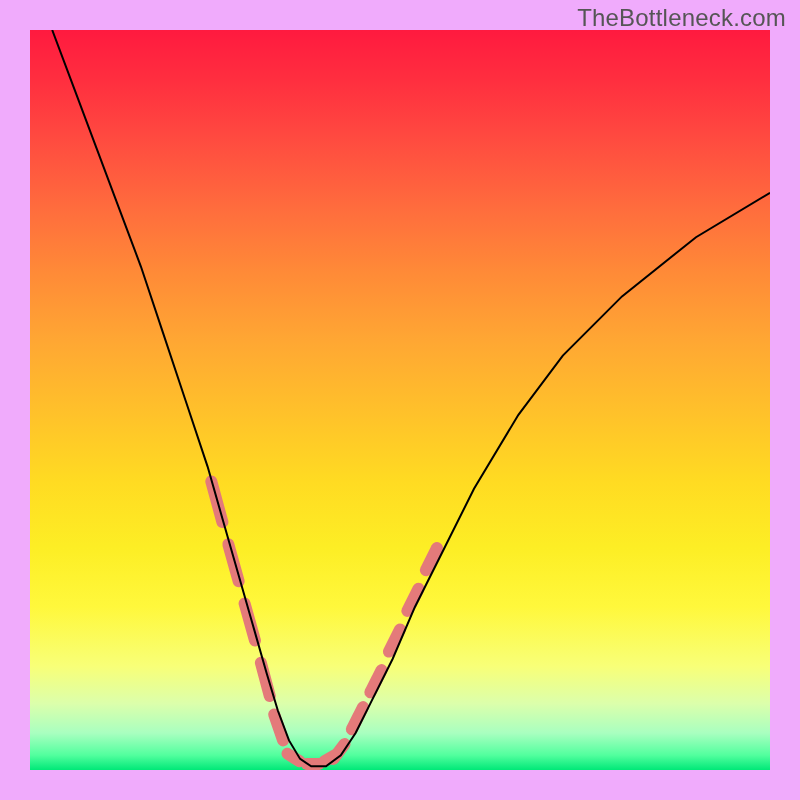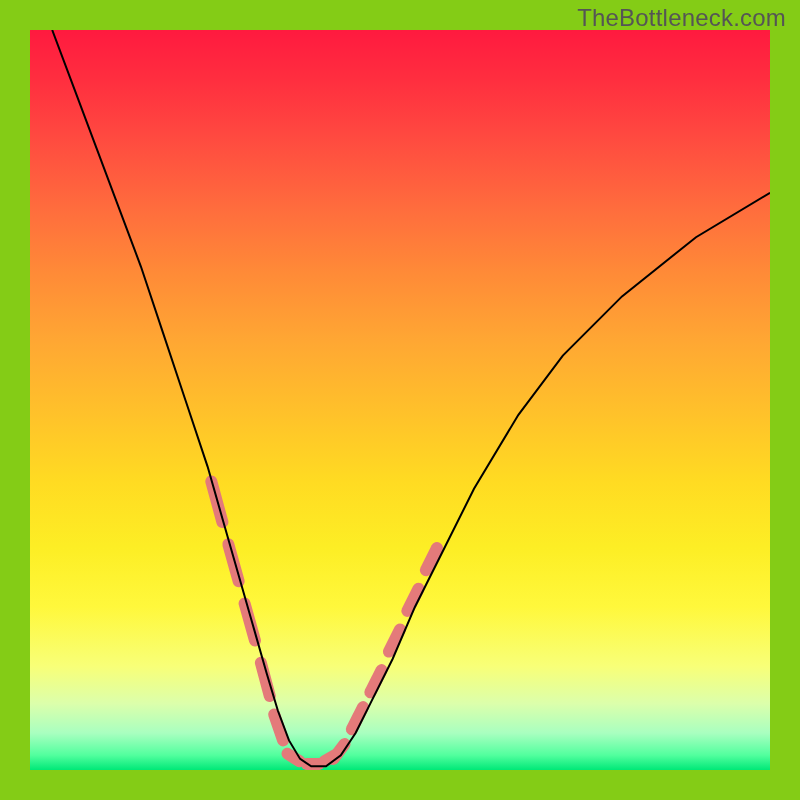--- a/index.html
+++ b/index.html
@@ -8,21 +8,21 @@
     width: 800px;
     height: 800px;
     overflow: hidden;
     background: #000;
     font-family: Arial, Helvetica, sans-serif;
   }
   .frame {
     position: absolute;
     left: 0; top: 0;
     width: 800px; height: 800px;
-    background: #84cc16;
+    background: #f0abfc;
   }
   .plot-area {
     position: absolute;
     left: 30px;
     top: 30px;
     width: 740px;
     height: 740px;
     overflow: hidden;
   }
   .gradient {

